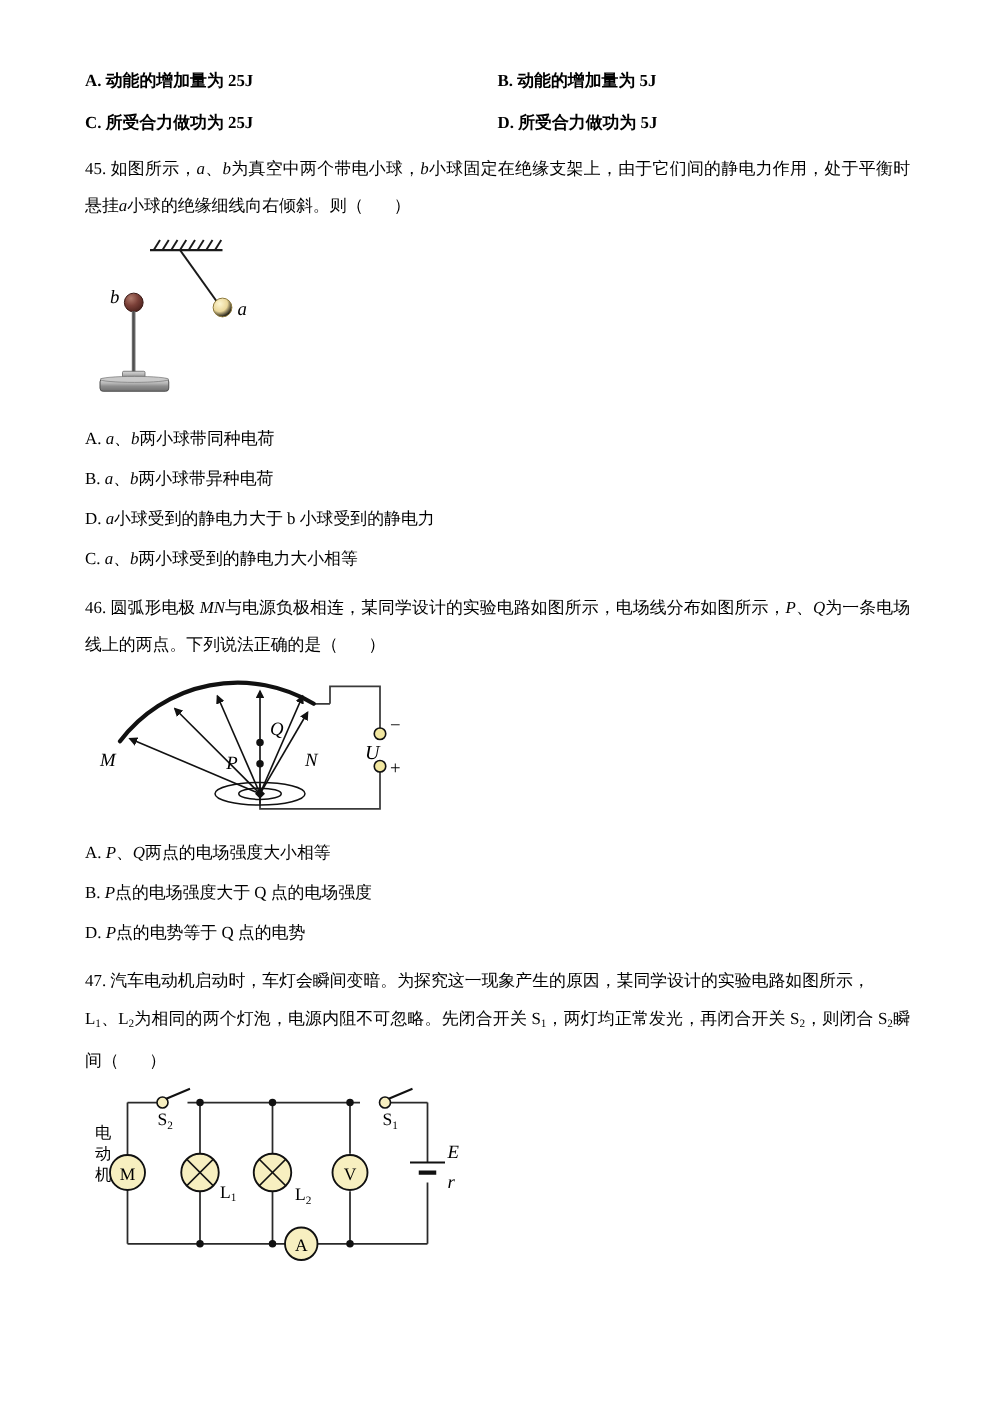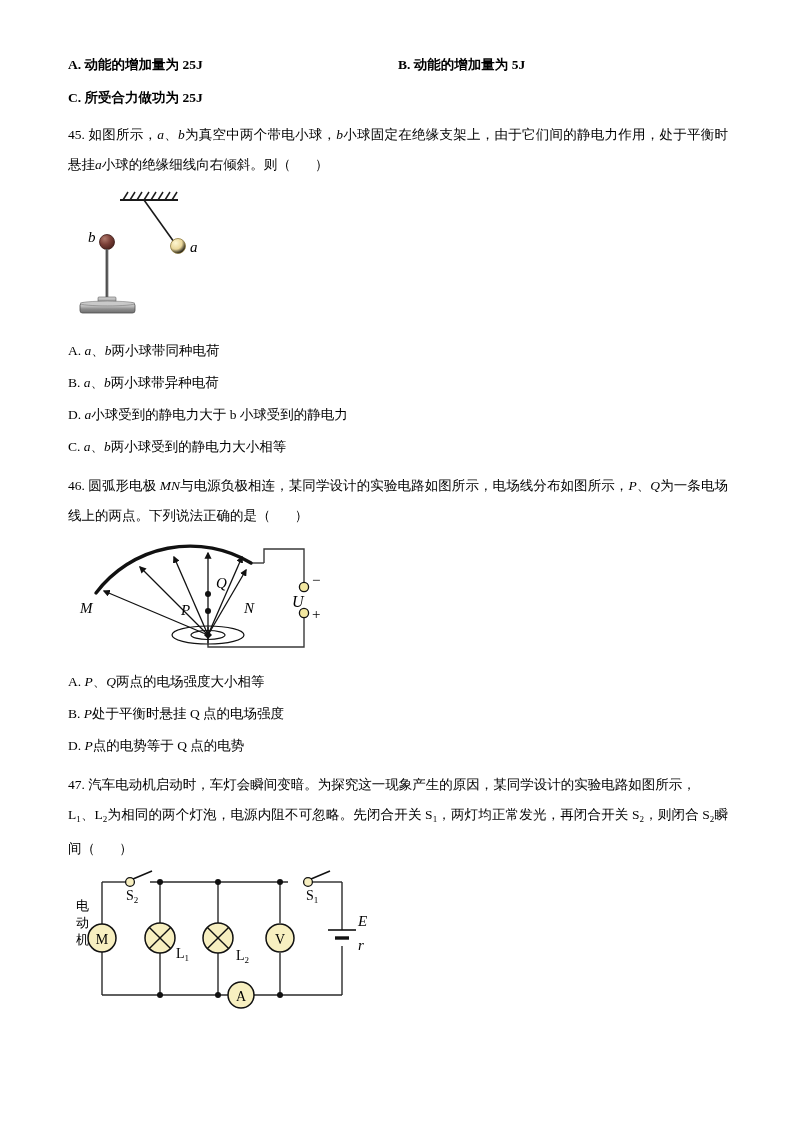--- a/index.html
+++ b/index.html
@@ -101,20 +101,24 @@
       </div>
       <div class="opt-col">
         <span>B.</span>
         <span>动能的增加量为 5J</span>
       </div>
     </div>
     <div class="opt-row">
       <div class="opt-col">
         <span>C.</span>
         <span>所受合力做功为 25J</span>
+      </div>
+      <div class="opt-col">
+        <span>D.</span>
+        <span>所受合力做功为 5J</span>
       </div>
     </div>
 
     <div class="q-para">
       <span>45.</span>
       <span>如图所示，</span><span class="it">a</span><span>、</span><span class="it">b</span><span>为真空中两个带电小球，</span><span class="it">b</span><span>小球固定在绝缘支架上，由于它们间的静电力作用，处于平衡时悬挂</span><span class="it">a</span><span>小球的绝缘细线向右倾斜。则（</span><span class="blank-paren">&nbsp;&nbsp;&nbsp;&nbsp;</span><span>）</span>
     </div>
 
     <div class="fig fig45">
       <svg width="260" height="148" viewBox="0 0 260 148">
@@ -239,21 +243,21 @@
         <text x="224" y="72" font-family="Liberation Serif, serif" font-size="16" font-style="italic">U</text>
       </svg>
     </div>
 
     <div class="opt-line">
       <span>A.</span>
       <span class="it">P</span><span>、</span><span class="it">Q</span><span>两点的电场强度大小相等</span>
     </div>
     <div class="opt-line">
       <span>B.</span>
-      <span class="it">P</span><span>处于平衡时悬挂 Q 点的电场强度</span>
+      <span class="it">P</span><span>点的电场强度大于 Q 点的电场强度</span>
     </div>
     <div class="opt-line">
       <span>D.</span>
       <span class="it">P</span><span>点的电势等于 Q 点的电势</span>
     </div>
 
     <div class="q-para">
       <span>47.</span>
       <span>汽车电动机启动时，车灯会瞬间变暗。为探究这一现象产生的原因，某同学设计的实验电路如图所示，</span><br>
       <span>L</span><sub>1</sub><span>、</span><span>L</span><sub>2</sub><span>为相同的两个灯泡，电源内阻不可忽略。先闭合开关 S</span><sub>1</sub><span>，两灯均正常发光，再闭合开关 S</span><sub>2</sub><span>，则闭合 S</span><sub>2</sub><span>瞬间（</span><span class="blank-paren">&nbsp;&nbsp;&nbsp;&nbsp;</span><span>）</span>

